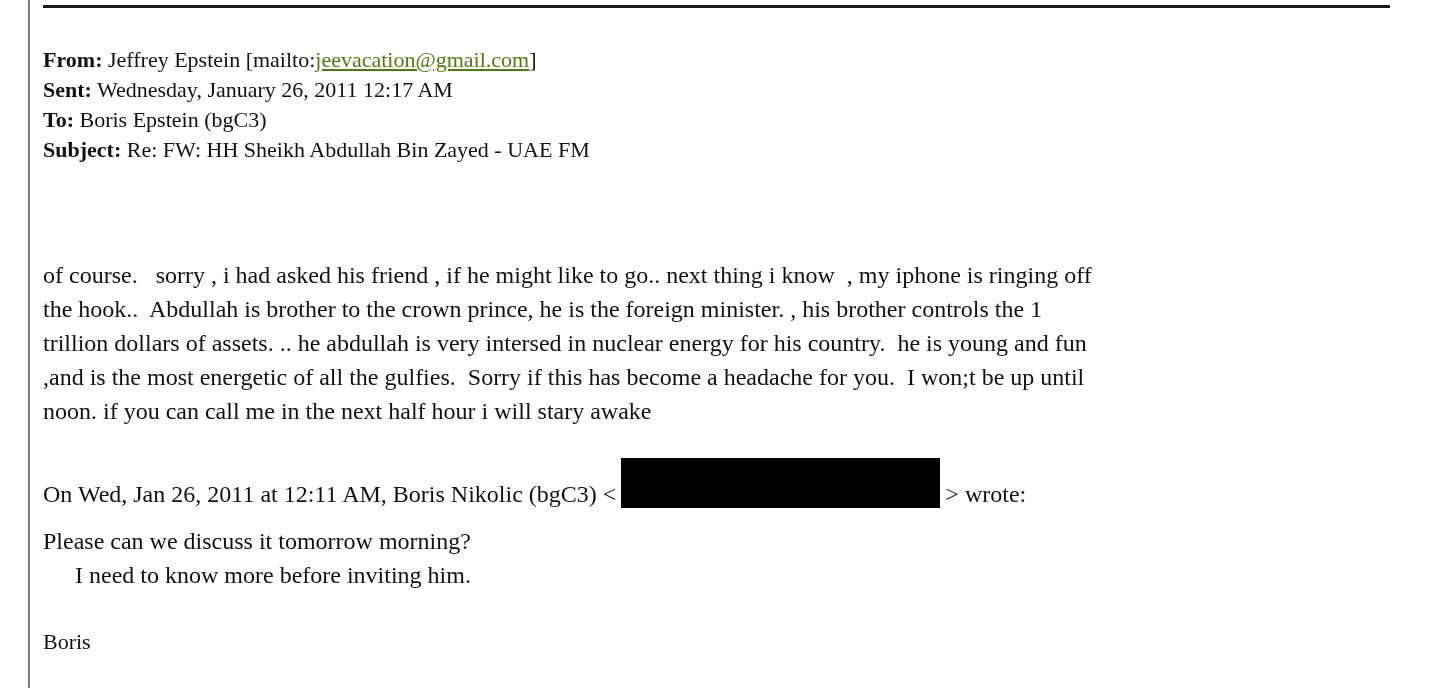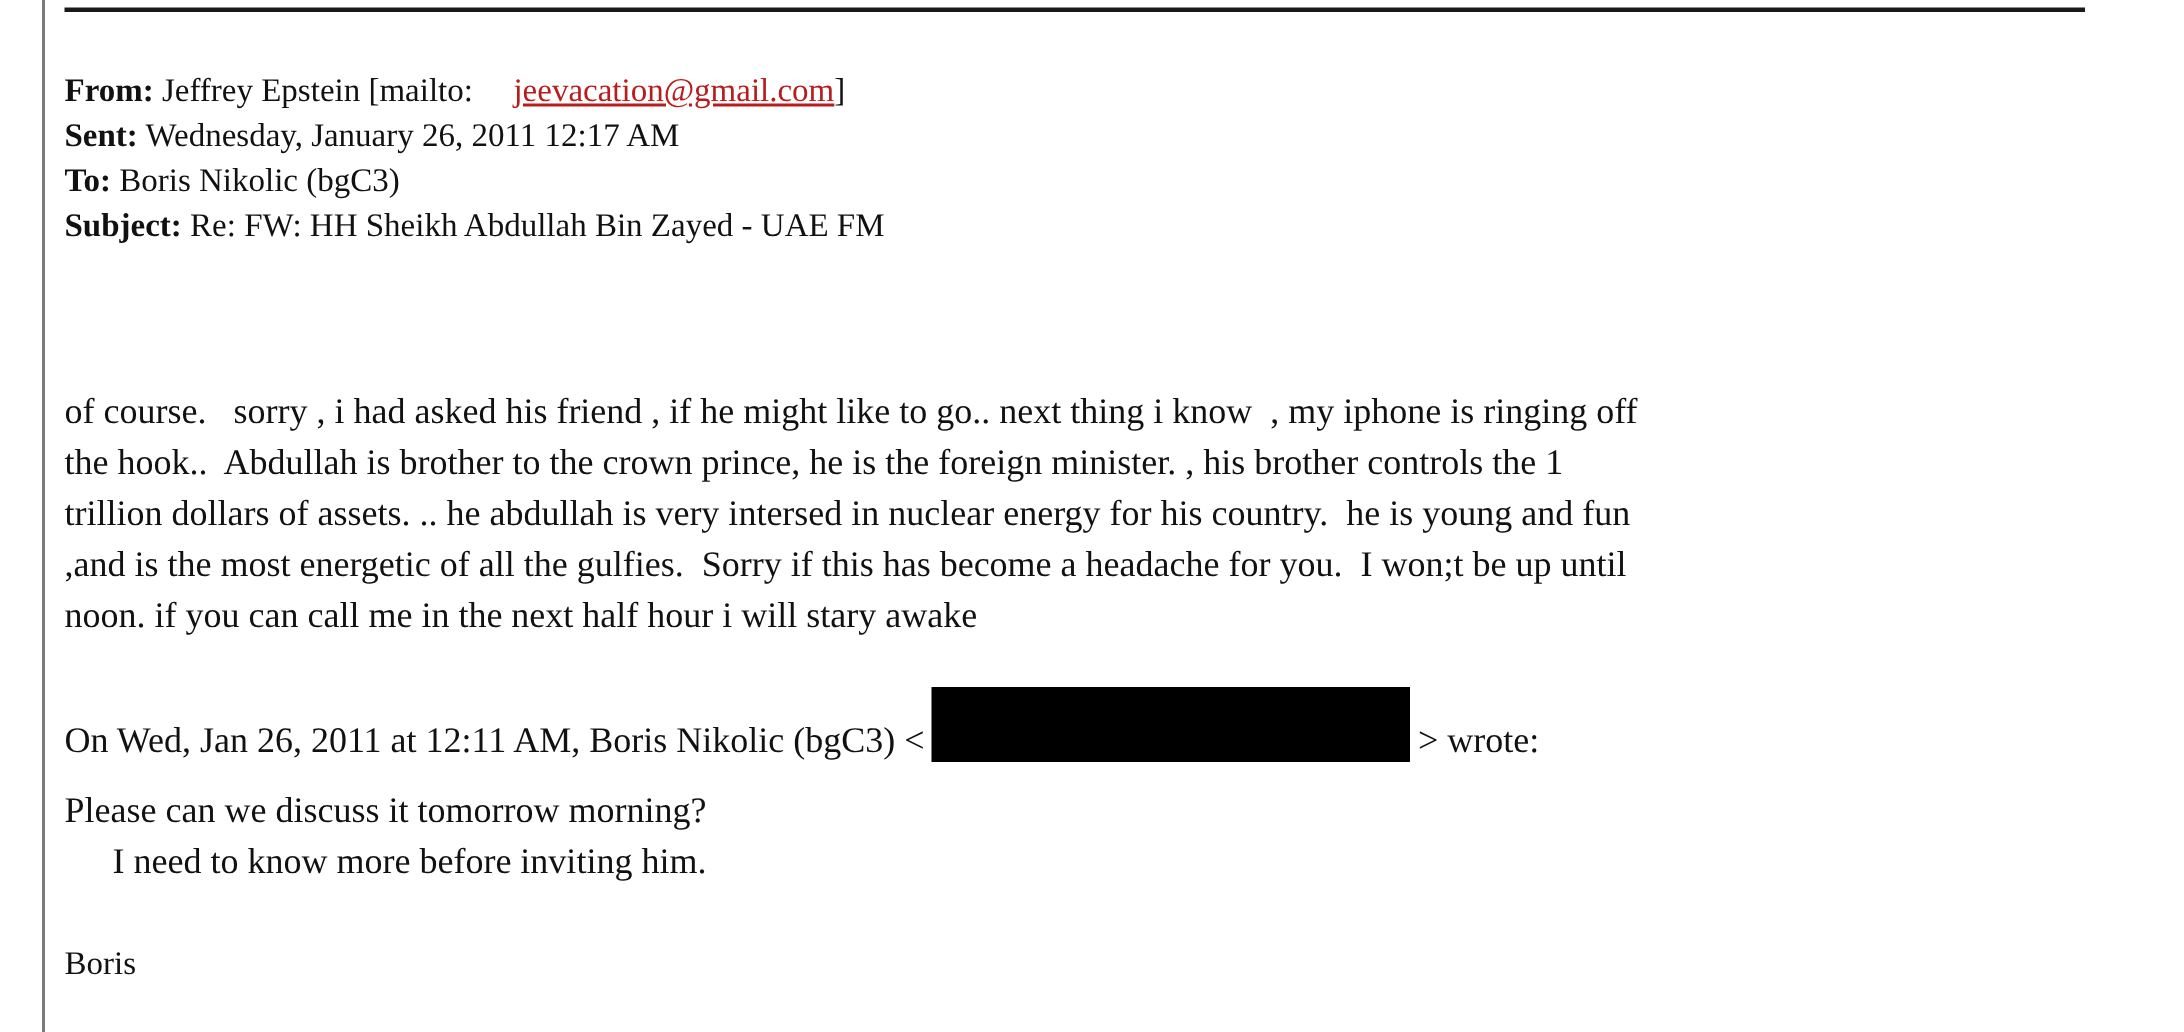--- a/index.html
+++ b/index.html
@@ -21,24 +21,23 @@
     width: 1347px; height: 3px;
     background: #1a1a1a;
   }
   .hdr {
     position: absolute; left: 43px; top: 45px;
     font-size: 22px; line-height: 30px;
   }
   .hdr > div { white-space: pre; }
   .hdr b { font-weight: bold; }
   a.mailto {
-    color: #b91c1c;
+    color: #4d7c0f;
     text-decoration: underline;
     cursor: pointer;
-    margin-left: 27px;
   }
   .body-block {
     position: absolute; left: 43px; top: 258px;
     font-size: 24px; line-height: 34px;
   }
   .body-block > div { white-space: pre; }
   .quote-row {
     position: absolute; left: 43px; top: 456px;
     height: 52px;
     display: flex; align-items: flex-end;
@@ -64,21 +63,21 @@
 </style>
 </head>
 <body>
 
 <div class="vline"></div>
 <div class="hline"></div>
 
 <div class="hdr">
   <div><b>From:</b><span> Jeffrey Epstein [mailto:</span><a class="mailto">jeevacation@gmail.com</a><span>]</span></div>
   <div><b>Sent:</b><span> Wednesday, January 26, 2011 12:17 AM</span></div>
-  <div><b>To:</b><span> Boris Nikolic (bgC3)</span></div>
+  <div><b>To:</b><span> Boris Epstein (bgC3)</span></div>
   <div><b>Subject:</b><span> Re: FW: HH Sheikh Abdullah Bin Zayed - UAE FM</span></div>
 </div>
 
 <div class="body-block">
   <div>of course.   sorry , i had asked his friend , if he might like to go.. next thing i know  , my iphone is ringing off</div>
   <div>the hook..  Abdullah is brother to the crown prince, he is the foreign minister. , his brother controls the 1</div>
   <div>trillion dollars of assets. .. he abdullah is very intersed in nuclear energy for his country.  he is young and fun</div>
   <div>,and is the most energetic of all the gulfies.  Sorry if this has become a headache for you.  I won;t be up until</div>
   <div>noon. if you can call me in the next half hour i will stary awake</div>
 </div>

